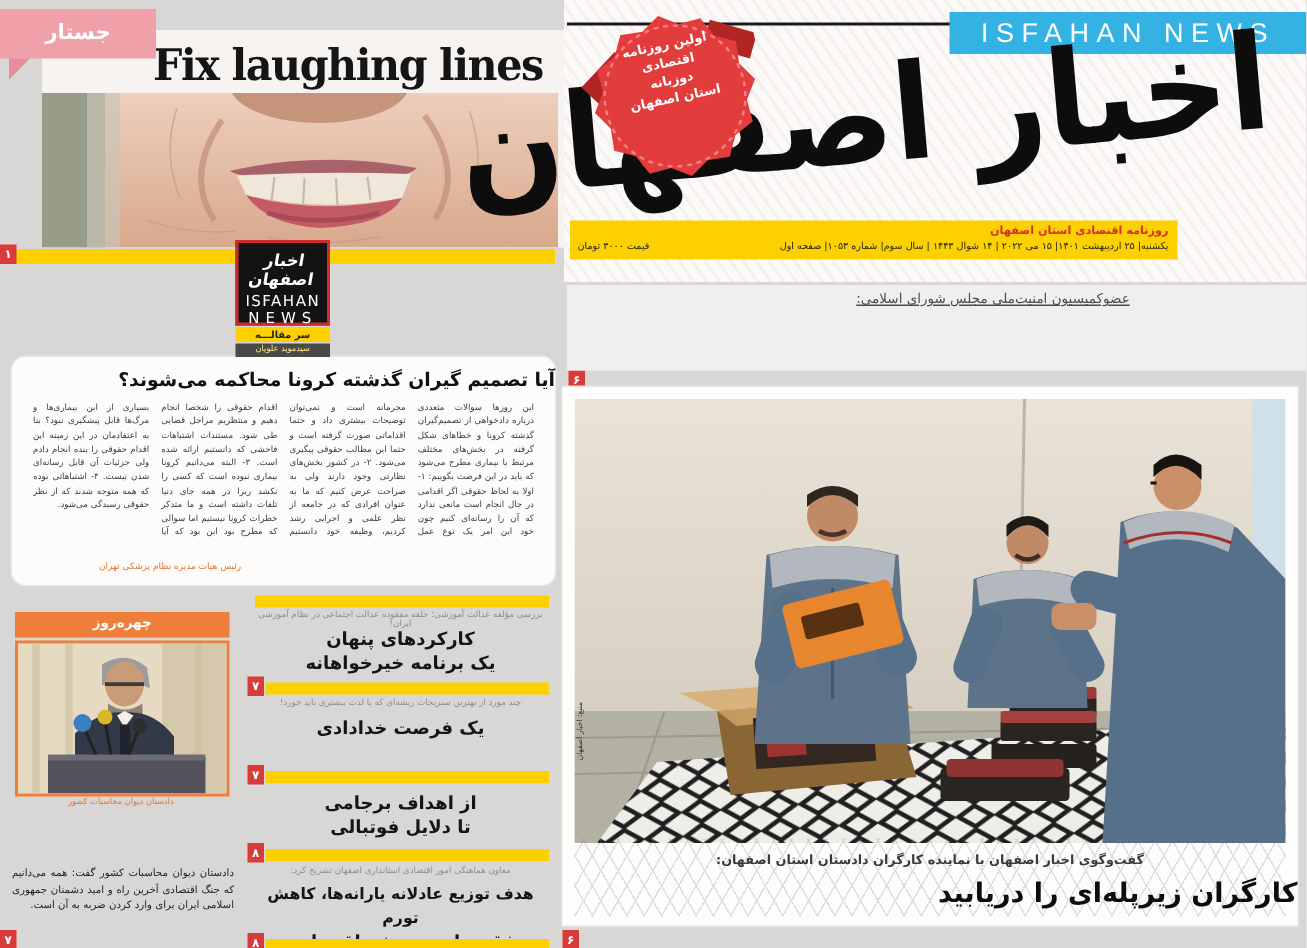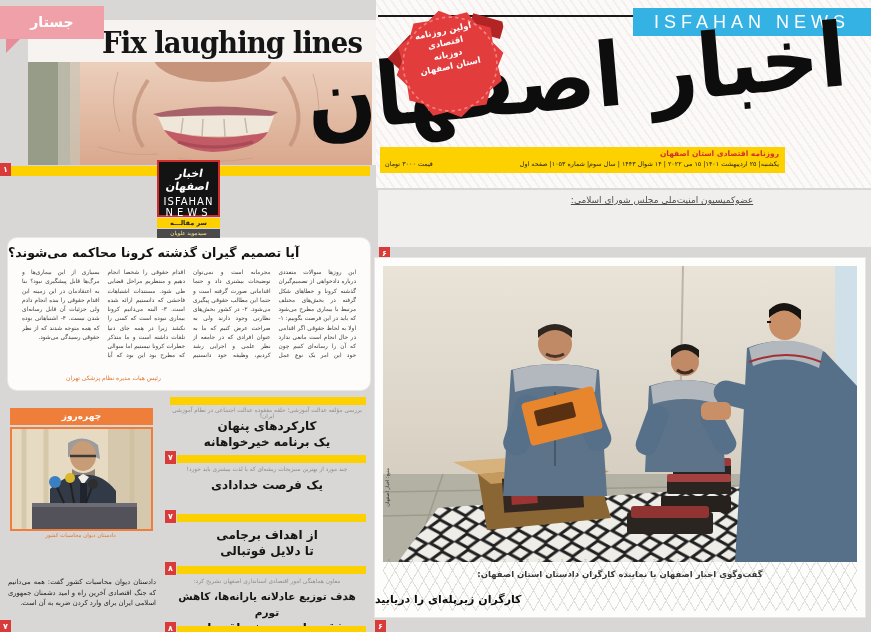--- a/index.html
+++ b/index.html
@@ -29,21 +29,21 @@
   .logocal{font-size:11px;font-weight:bold;transform:skewX(-10deg);margin-top:5px;}
   .logoen1{font-size:10px;letter-spacing:1px;margin-top:3px;}
   .logoen2{font-size:10px;letter-spacing:4px;}
   .tagyellow{position:absolute;left:157px;top:218px;width:63px;height:10px;background:#fdd000;
              font-size:6.5px;font-weight:bold;line-height:10px;text-align:center;color:#222;z-index:6;}
   .tagdark{position:absolute;left:157px;top:229px;width:63px;height:9px;background:#4a4a4a;
            font-size:5.5px;line-height:9px;text-align:center;color:#ffe98a;z-index:6;}
   
   .editorial{position:absolute;left:8px;top:238px;width:362px;height:152px;background:#fdfcfb;
              border-radius:9px;box-shadow:0 0 0 1px #e9e7e4;}
-  .edtitle{position:absolute;top:7px;left:0;width:100%;text-align:left;font-weight:bold;
+  .edtitle{position:absolute;top:7px;left:0;width:100%;text-align:right;font-weight:bold;
            font-size:12.5px;color:#111;}
   .edbody{position:absolute;left:14px;top:30px;width:334px;height:98px;overflow:hidden;
           column-count:4;column-gap:8px;font-size:5.8px;line-height:1.6;text-align:justify;
           color:#3c3c3c;}
   .edbyline{position:absolute;left:58px;bottom:9px;font-size:6px;color:#e0762f;}
   
   .fheader{position:absolute;left:10px;top:408px;width:143px;height:17px;background:#ee7e3a;
            color:#fff;font-size:9px;font-weight:bold;line-height:17px;text-align:center;}
   .fphoto{position:absolute;left:10px;top:427px;width:139px;height:100px;border:2px solid #ee7e3a;}
   .fcaption{position:absolute;left:8px;top:532px;width:145px;text-align:center;font-size:5.5px;
@@ -87,22 +87,22 @@
   .photocard{position:absolute;left:375px;top:258px;width:490px;height:359px;background:#fdfdfc;
              box-shadow:0 0 0 1px #e8e6e3;}
   .wphoto{position:absolute;left:8px;top:8px;width:474px;height:296px;}
   .credit{position:absolute;left:9px;top:210px;font-size:5px;color:#333;writing-mode:vertical-rl;
           transform:rotate(180deg);z-index:2;}
   .netfade{position:absolute;left:8px;bottom:6px;width:474px;height:52px;opacity:.22;
      background-image:repeating-linear-gradient(60deg,#777 0 1px,transparent 1px 10px),
                       repeating-linear-gradient(-60deg,#777 0 1px,transparent 1px 10px);}
   .mskicker{position:absolute;left:0;bottom:38px;width:100%;text-align:center;font-size:8.5px;
             font-weight:bold;color:#3a3a3a;}
-  .mshead{position:absolute;left:0;bottom:11px;width:100%;text-align:left;font-weight:bold;
-          font-size:11px;color:#0d0d0d;}
+  .mshead{position:absolute;left:0;bottom:11px;width:100%;text-align:right;font-weight:bold;
+          font-size:18px;color:#0d0d0d;}
 </style>
 </head>
 <body>
 
 <div class="page">
 
   <div class="ribbon fa">جستار</div>
 
   <div class="fixcard">
     <div class="fixphoto">

